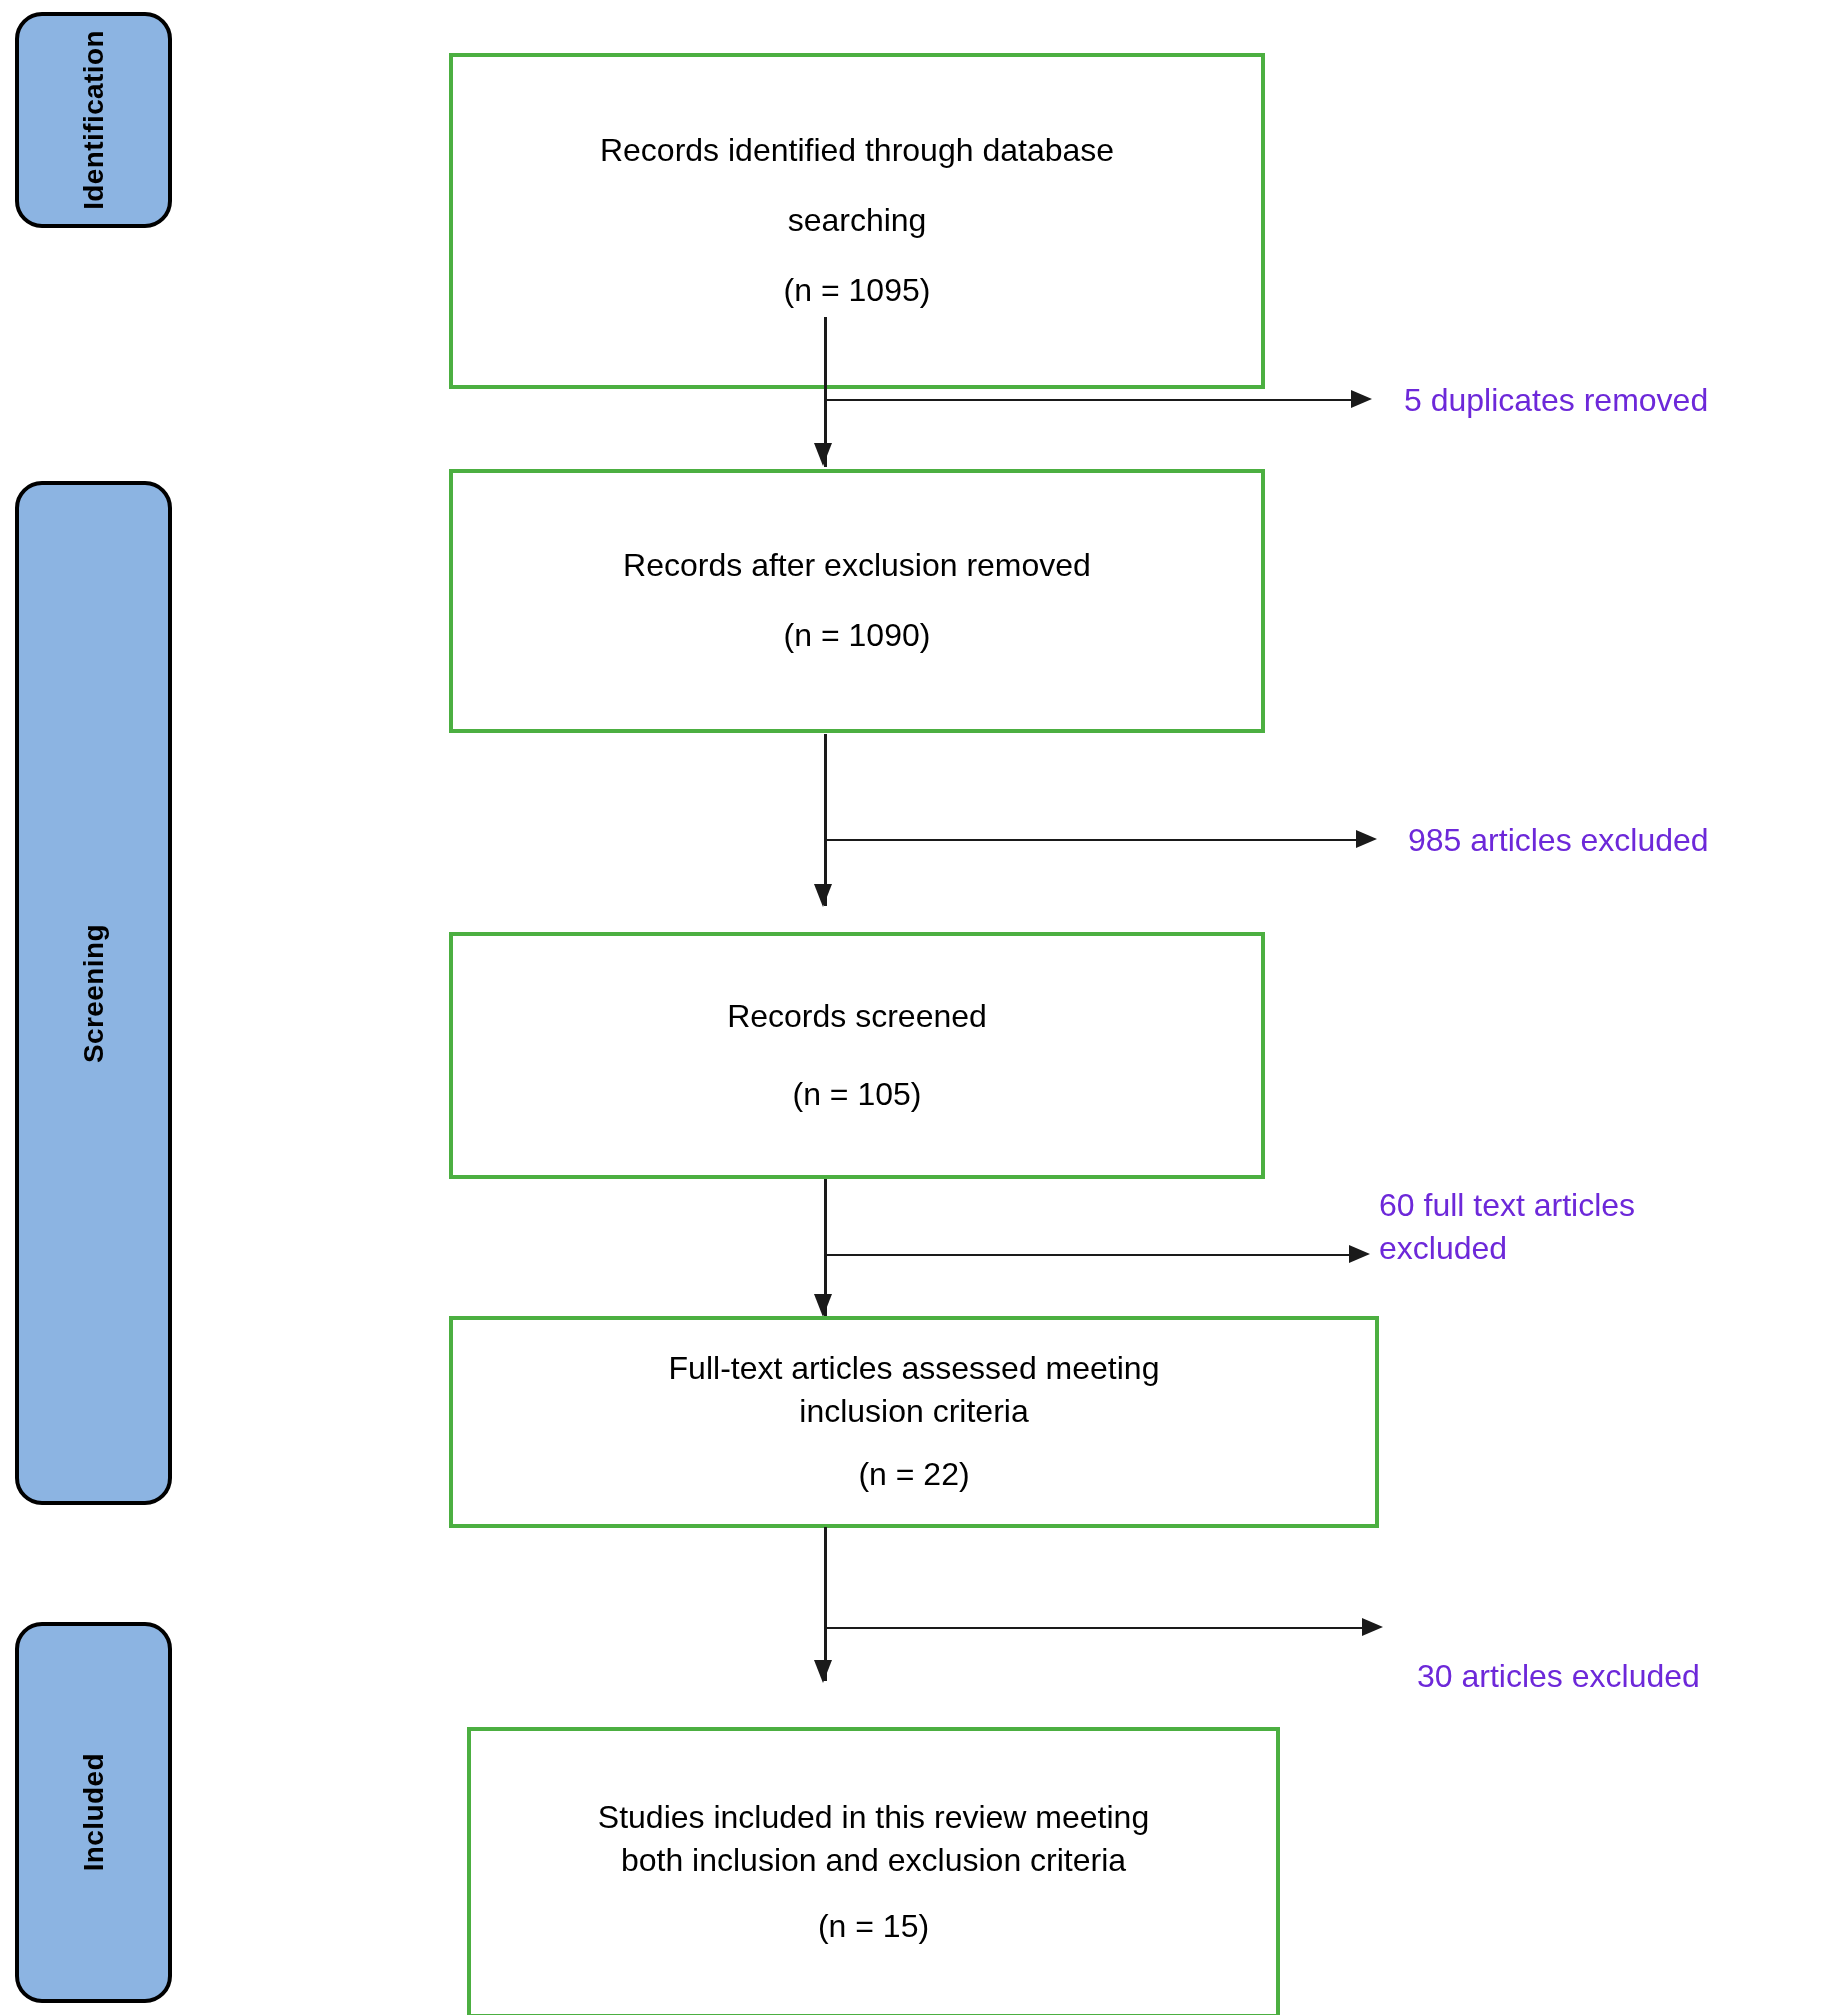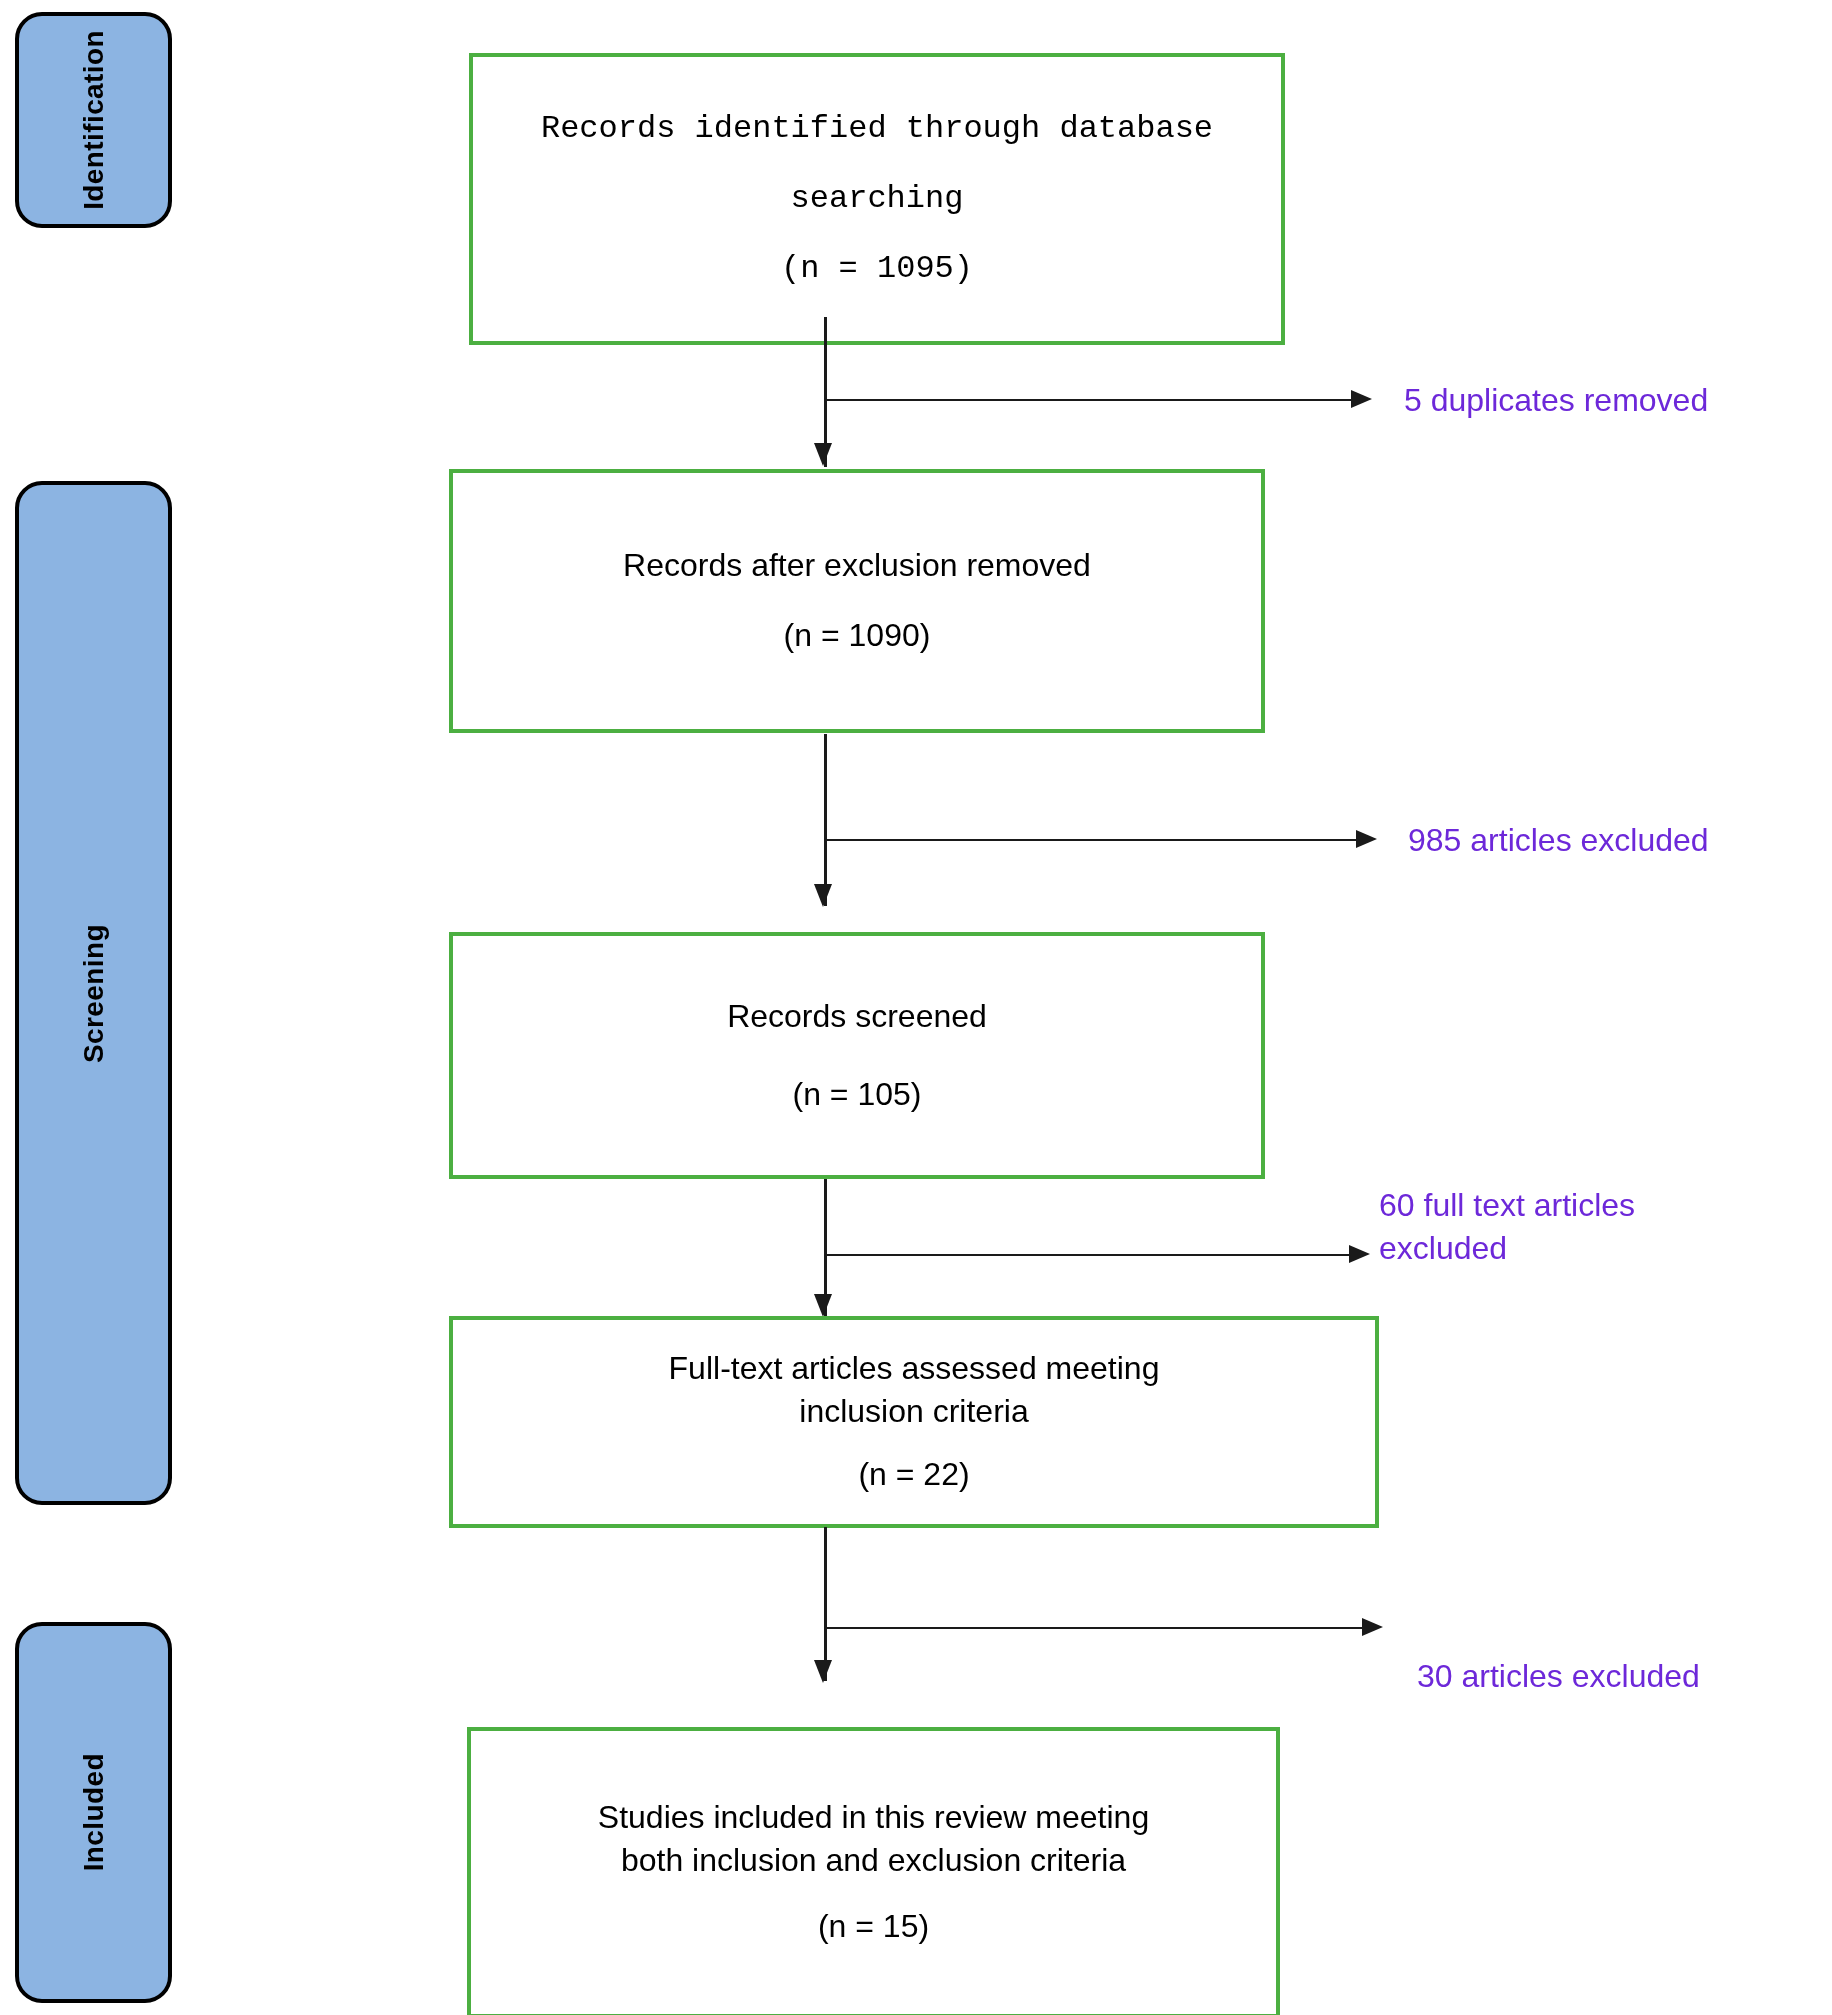--- a/index.html
+++ b/index.html
@@ -112,21 +112,21 @@
   </div>
 
   <div class="stage-pill" style="left:15px; top:481px; width:157px; height:1024px;">
     <span class="stage-label">Screening</span>
   </div>
 
   <div class="stage-pill" style="left:15px; top:1622px; width:157px; height:381px;">
     <span class="stage-label">Included</span>
   </div>
 
-  <div class="flow-box gap-wide" style="left:469px; top:53px; width:816px; height:292px;font-family:Liberation Mono, monospace;">
+  <div class="flow-box gap-wide" style="left:449px; top:53px; width:816px; height:336px;">
     <div class="box-line">Records identified through database</div>
     <div class="box-line">searching</div>
     <div class="box-line">(n = 1095)</div>
   </div>
 
   <div class="vline" style="left:824px; top:317px; height:150px;"></div>
   <div class="arrow-down" style="left:814px; top:443px;"></div>
 
   <div class="hline" style="left:824px; top:399px; width:531px;"></div>
   <div class="arrow-right" style="left:1351px; top:390px;"></div>

